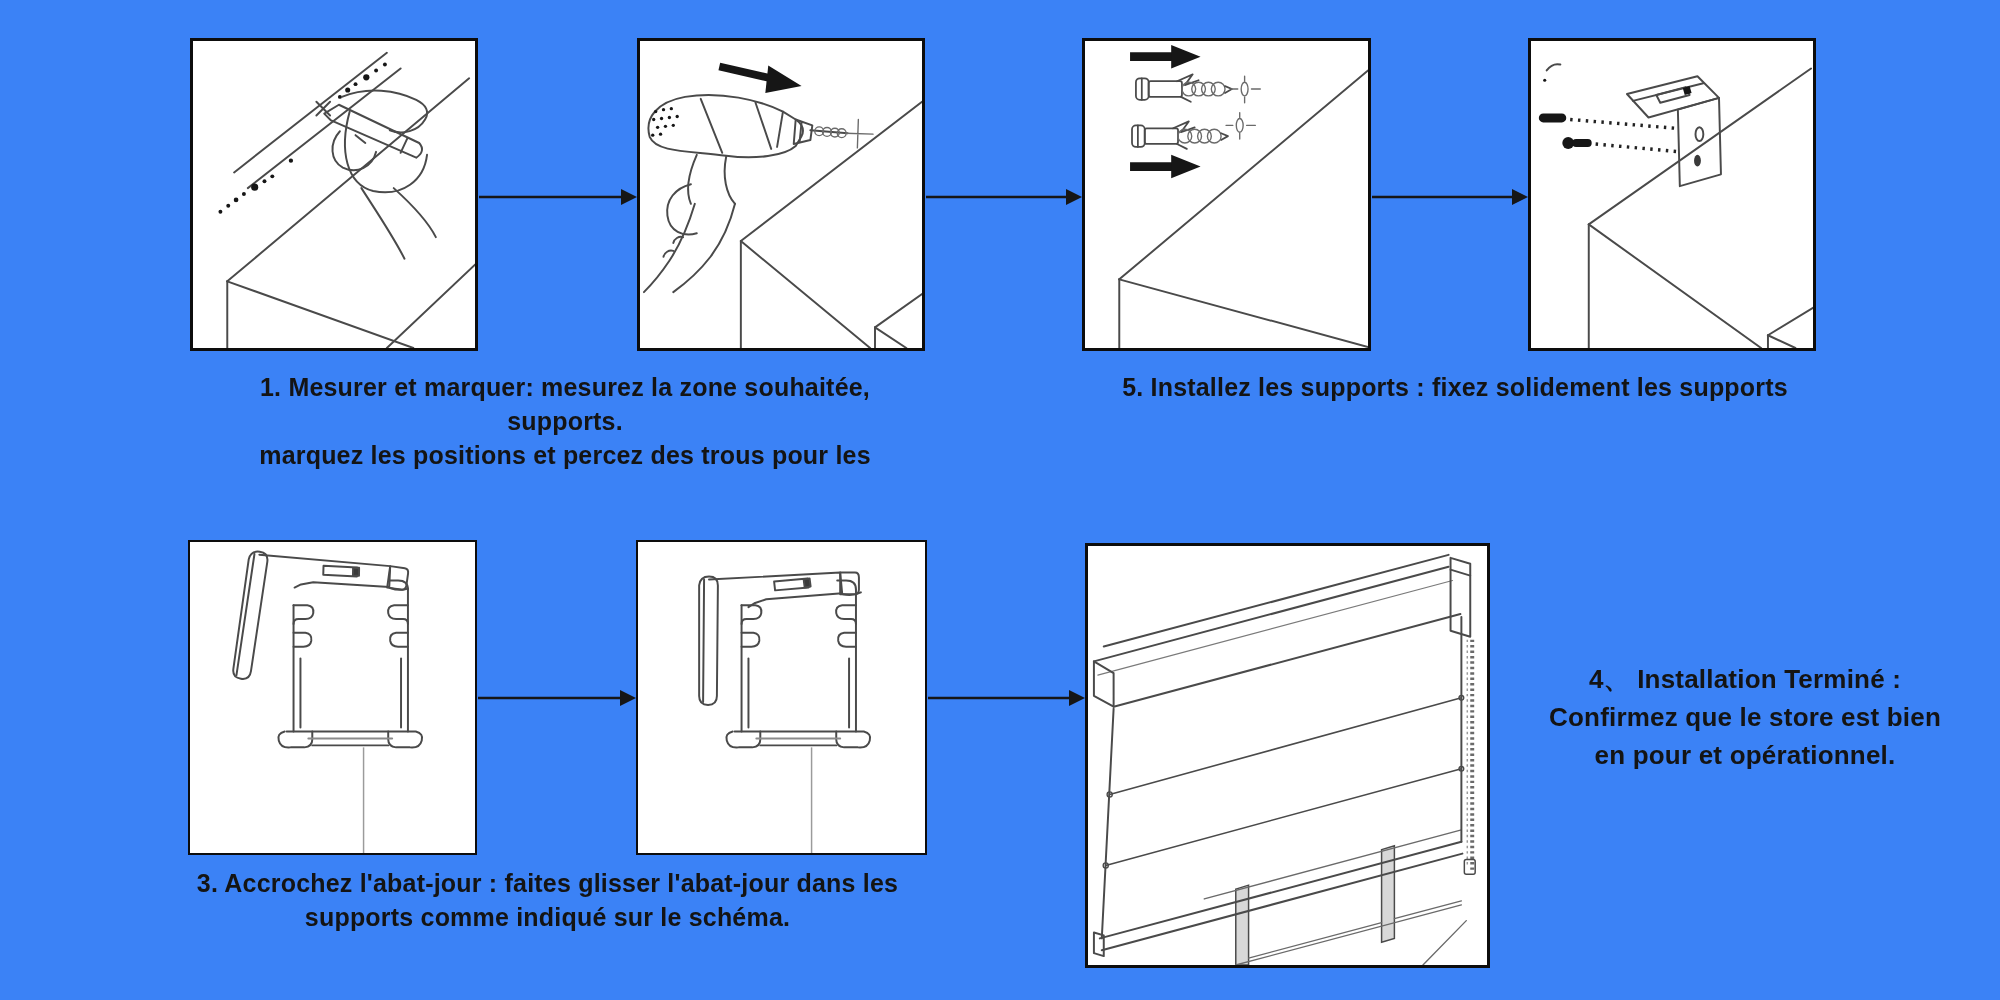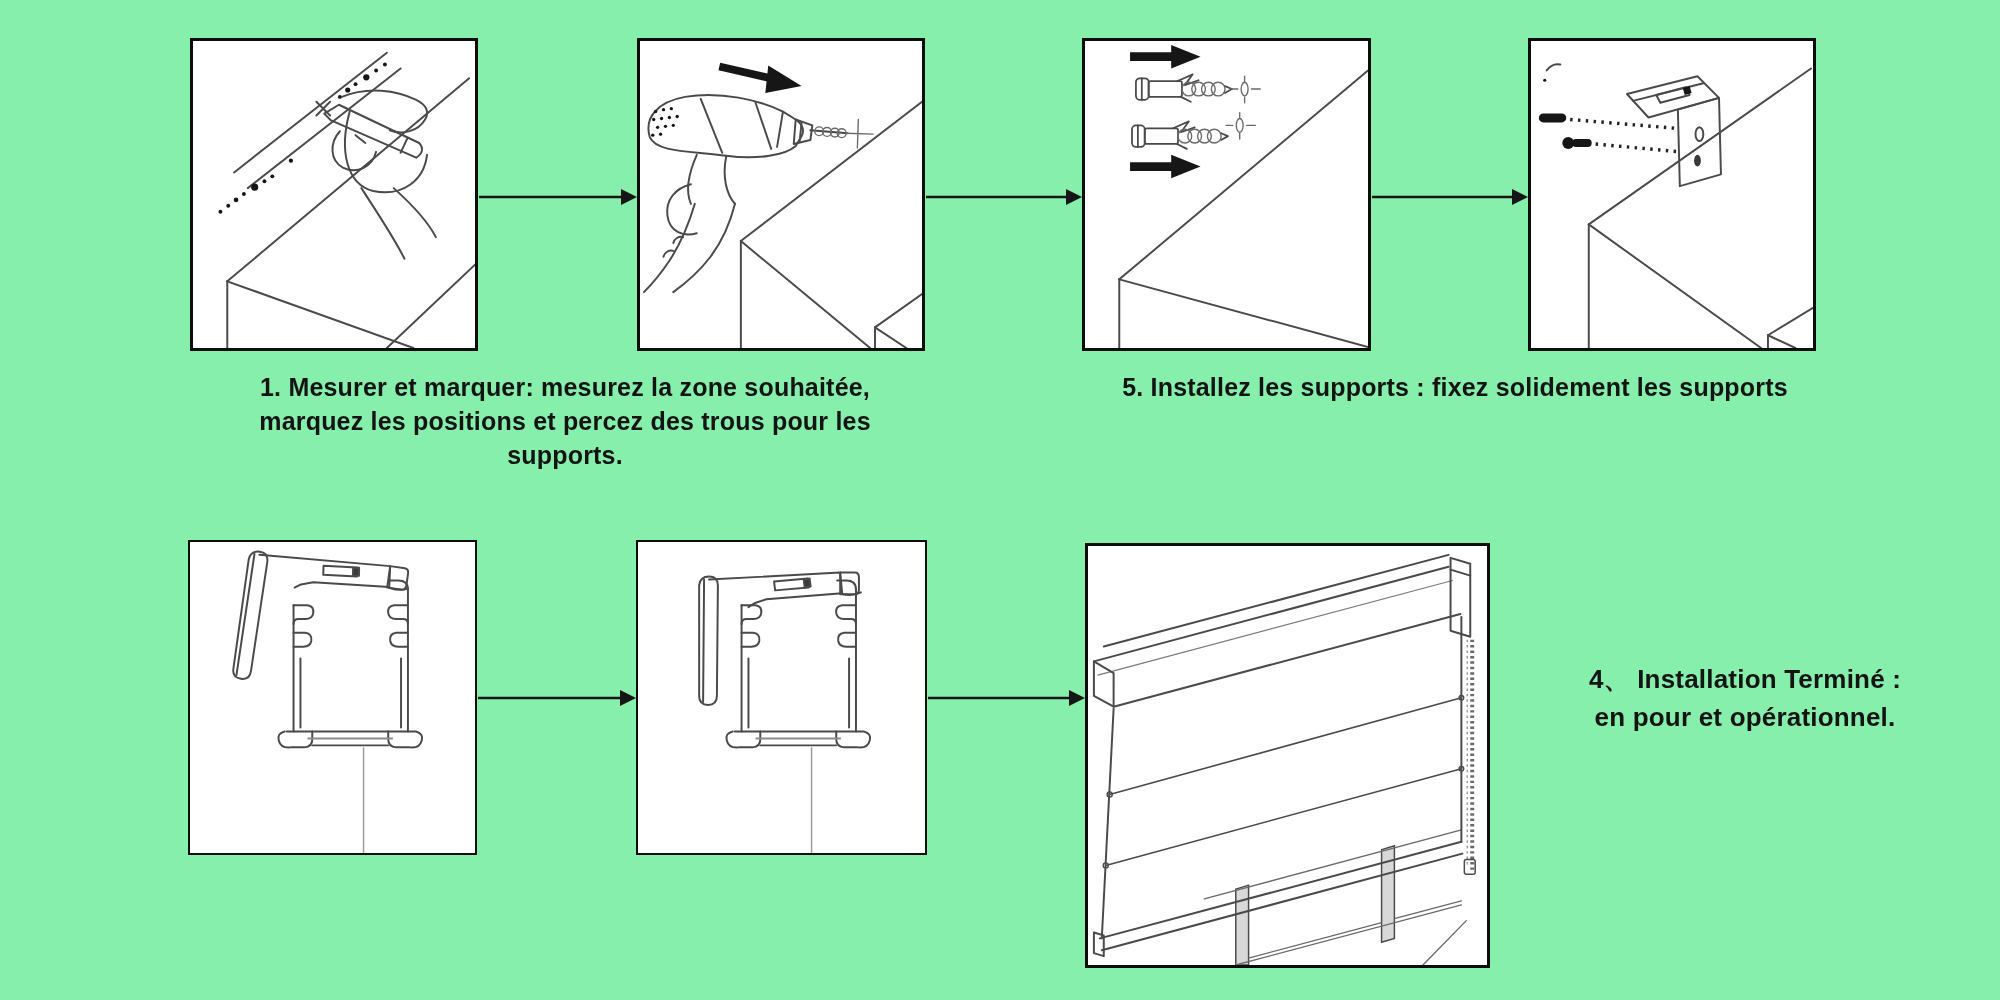--- a/index.html
+++ b/index.html
@@ -1,16 +1,16 @@
 <!DOCTYPE html>
 <html><head>
 <meta charset="utf-8">
 <style>
   html,body{margin:0;padding:0;background:#ffffff;}
-  .canvas{position:relative;width:2000px;height:1000px;background:#86efac;overflow:hidden;
+  .canvas{position:relative;width:2000px;height:1000px;background:#3b82f6;overflow:hidden;
           font-family:"Liberation Sans",sans-serif;}
   .panel{position:absolute;border:3px solid #0d0d0d;background:#ffffff;box-sizing:border-box;}
   .panel.thin{border-width:2.5px;}
   .panel svg{display:block;width:100%;height:100%;}
   .art{stroke:#4a4a4a;stroke-width:2;fill:none;stroke-linecap:round;stroke-linejoin:round;}
   .art-thin{stroke:#6a6a6a;stroke-width:1.4;fill:none;stroke-linecap:round;}
   .ink{fill:#161616;stroke:none;}
   .arrow{position:absolute;}
   .caption{position:absolute;font-weight:700;color:#141414;text-align:center;
            font-size:25px;line-height:34px;letter-spacing:0.2px;}
@@ -205,22 +205,22 @@
   </div>
   <div class="arrow" style="left:1371px;top:185px;width:158px;height:24px;">
     <svg viewBox="0 0 158 24">
         <path d="M1,12 L144,12" stroke="#161616" stroke-width="2.6" fill="none"></path>
         <polygon fill="#161616" points="141,4 157,12 141,20"></polygon>
       </svg>
   </div>
 
   <div class="caption" style="left:170px;top:370px;width:790px;">
     <div>1. Mesurer et marquer: mesurez la zone souhaitée,</div>
+    <div>supports.</div>
     <div>marquez les positions et percez des trous pour les</div>
-    <div>supports.</div>
   </div>
   <div class="caption" style="left:1085px;top:370px;width:740px;">
     <div>5. Installez les supports : fixez solidement les supports</div>
   </div>
 
   <div class="panel thin" style="left:188px;top:540px;width:289px;height:315px;">
     <svg viewBox="0 0 289 315" preserveAspectRatio="none">
 
       <g class="art">
         <path d="M105,64 h14 q7,1 6,8 q-1,6 -8,6 h-7 q-5,0 -5,5"></path>
@@ -334,18 +334,23 @@
         <polygon fill="#161616" points="143,4 159,12 143,20"></polygon>
       </svg>
   </div>
   <div class="arrow" style="left:927px;top:686px;width:159px;height:24px;">
     <svg viewBox="0 0 159 24">
         <path d="M1,12 L145,12" stroke="#161616" stroke-width="2.6" fill="none"></path>
         <polygon fill="#161616" points="142,4 158,12 142,20"></polygon>
       </svg>
   </div>
 
+  <div class="caption" style="left:140px;top:866px;width:815px;">
+    <div>3. Accrochez l'abat-jour : faites glisser l'abat-jour dans les</div>
+    <div>supports comme indiqué sur le schéma.</div>
+  </div>
   <div class="caption c4" style="left:1490px;top:660px;width:510px;text-align:center;">
     <div>4、 Installation Terminé :</div>
+    <div>Confirmez que le store est bien</div>
     <div>en pour et opérationnel.</div>
   </div>
 
 </div>
 
 </body></html>

